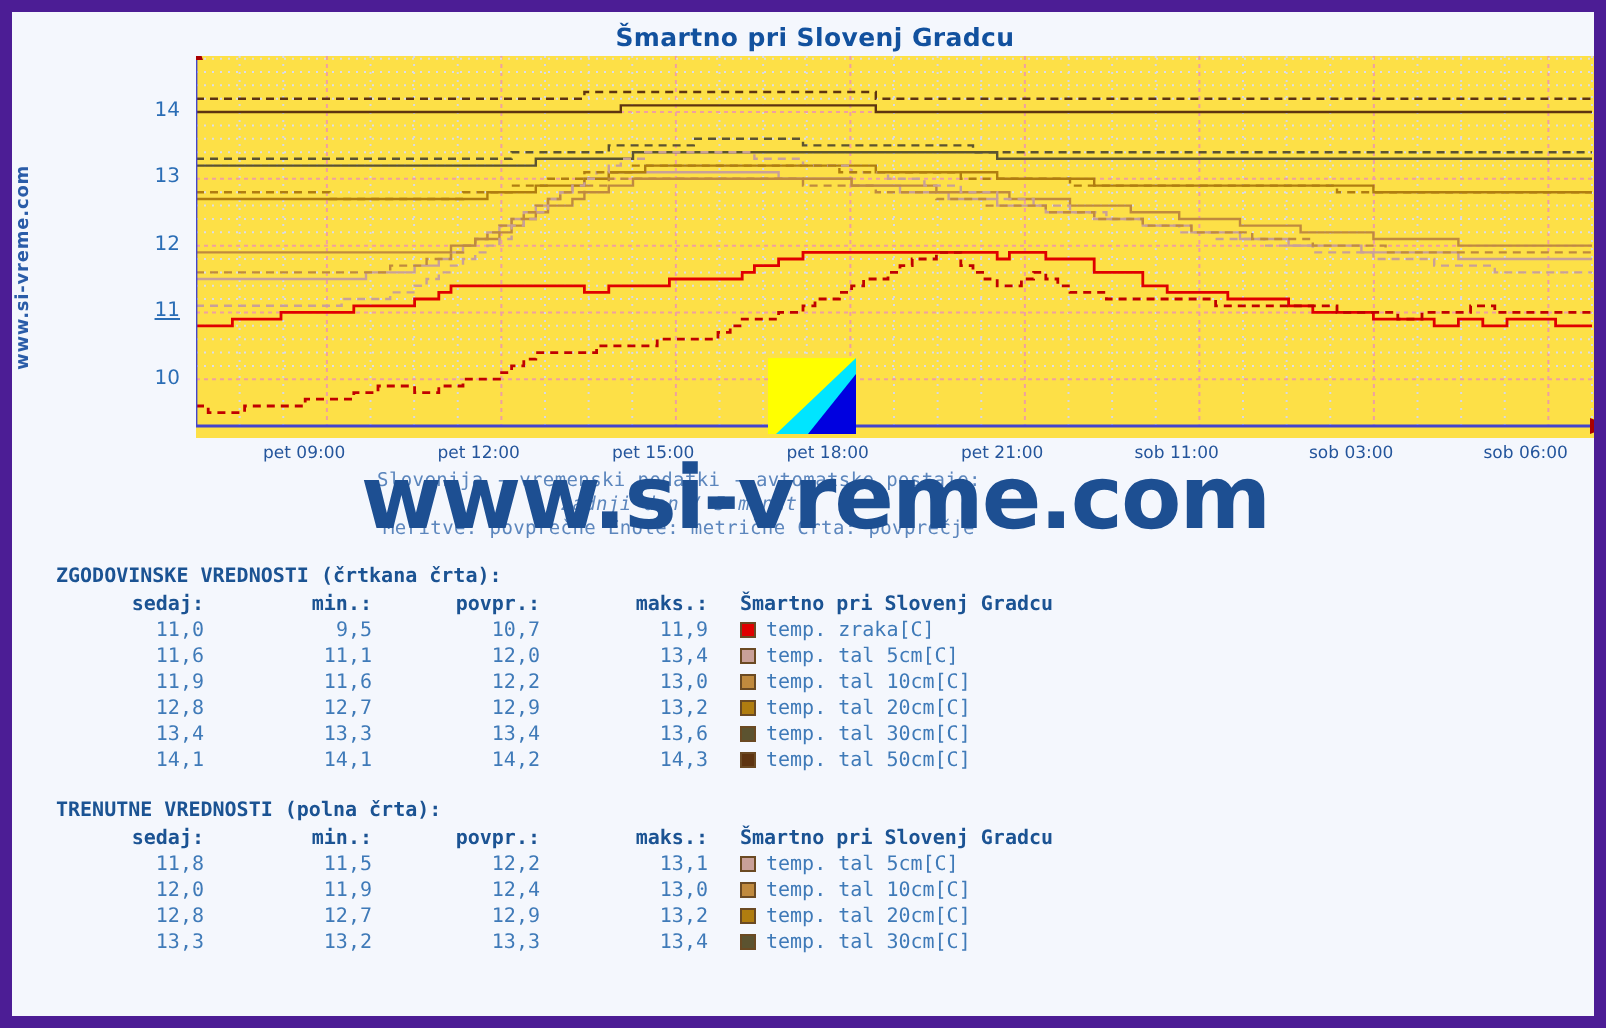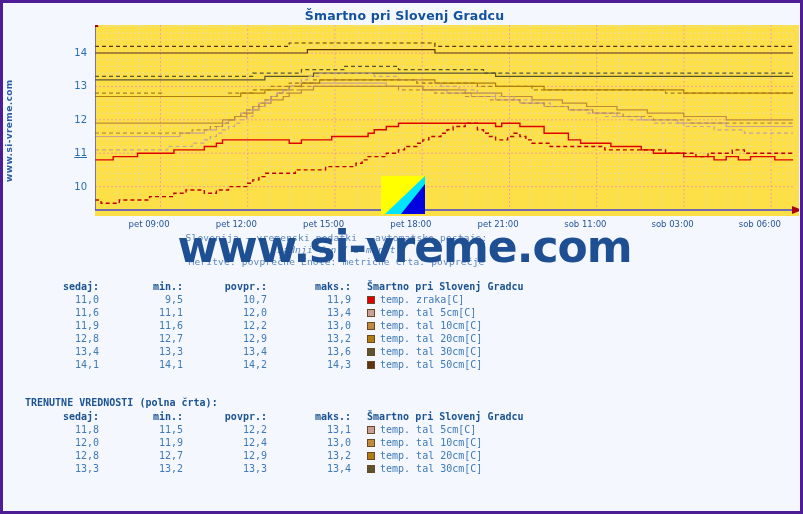--- a/index.html
+++ b/index.html
@@ -8,21 +8,21 @@
     background: #ffffff;
   }
   body {
     font-family: "DejaVu Sans Mono", monospace;
   }
   #page {
     position: relative;
     width: 803px;
     height: 514px;
     background: #f4f7fd;
-    border: 3px solid #4c1d95;
+    border: 6px solid #4c1d95;
     box-sizing: border-box;
     overflow: hidden;
   }
 
   
   .chart-title {
     position: absolute;
     top: 5px;
     left: 0;
     width: 803px;
@@ -299,20 +299,21 @@
     </svg>
   </div>
 
   <div class="caption c1">Slovenija - vremenski podatki - avtomatske postaje:</div>
   <div class="caption c2">zadnji dan / 5 minut</div>
   <div class="caption c3">Meritve: povprečne  Enote: metrične  Črta: povprečje</div>
 
   <div id="big-watermark">www.si-vreme.com</div>
 
   <div class="table-block" id="hist-block">
+    <div class="block-title">ZGODOVINSKE VREDNOSTI (črtkana črta):</div>
     <table class="vals">
       <thead>
         <tr>
           <th class="col-hdr-num">sedaj:</th>
           <th class="col-hdr-num">min.:</th>
           <th class="col-hdr-num">povpr.:</th>
           <th class="col-hdr-num">maks.:</th>
           <th class="station-hdr">Šmartno pri Slovenj Gradcu</th>
         </tr>
       </thead>

